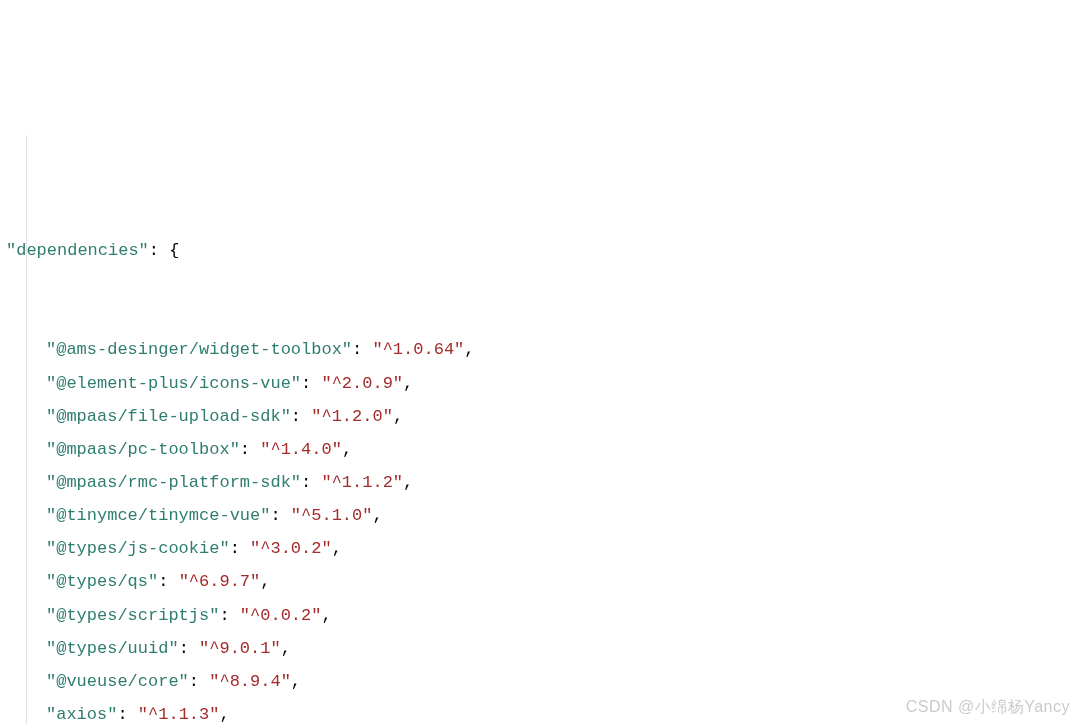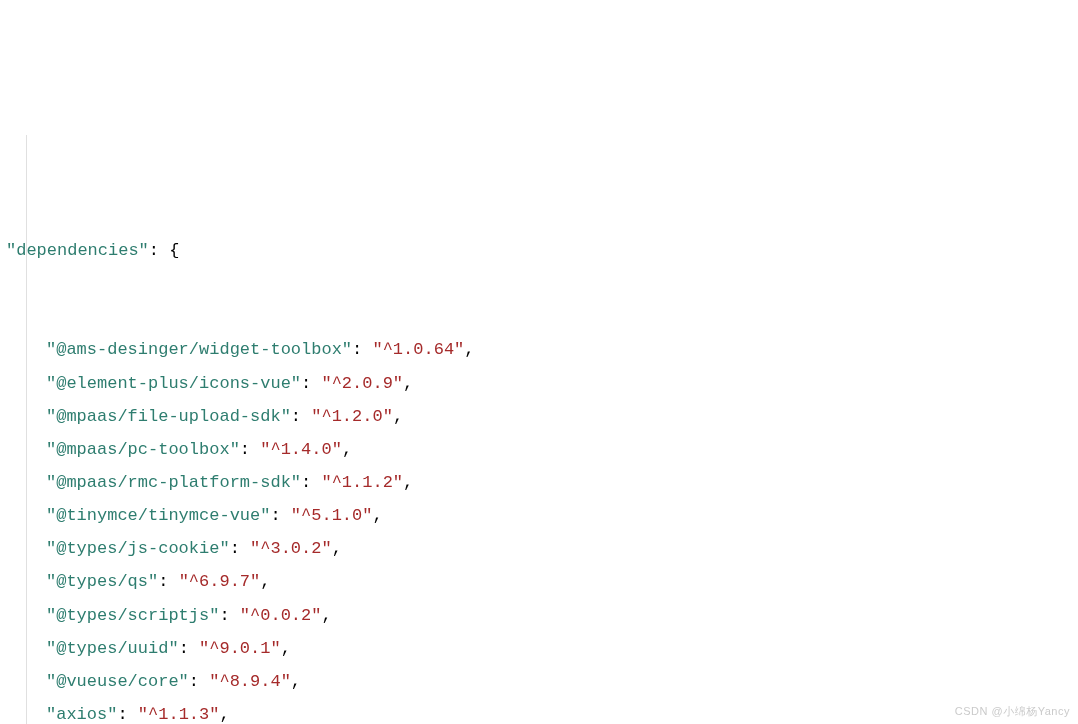--- a/index.html
+++ b/index.html
@@ -44,21 +44,21 @@
       background: #e0e0e0;
     }
     .container {
       position: relative;
     }
     .watermark {
       position: absolute;
       bottom: 2px;
       right: 8px;
       font-family: Arial, sans-serif;
-      font-size: 11px;
+      font-size: 16px;
       color: rgba(180, 180, 180, 0.7);
       letter-spacing: 0.5px;
     }
   </style>
 </head>
 <body>
 
 
 
 <div class="container">

